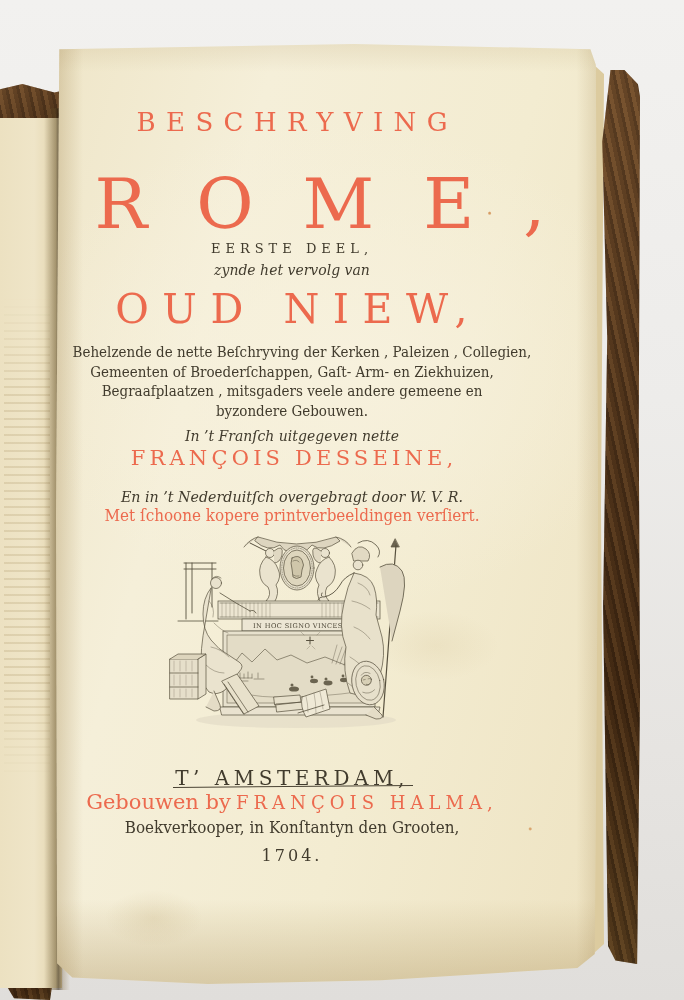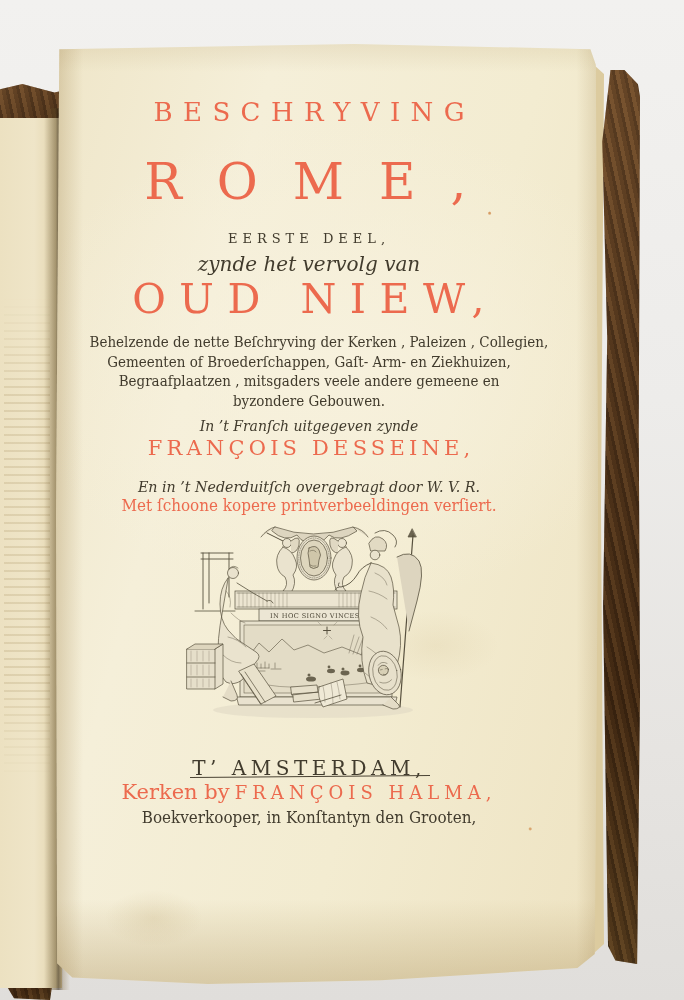--- a/index.html
+++ b/index.html
@@ -38,29 +38,29 @@
       radial-gradient(ellipse 70px 40px at 18% 93%, rgba(170,140,80,.15), rgba(0,0,0,0) 70%),
       radial-gradient(ellipse 90px 50px at 70% 64%, rgba(180,150,90,.10), rgba(0,0,0,0) 70%),
       linear-gradient(90deg, rgba(151,120,62,.28), rgba(0,0,0,0) 5%),
       linear-gradient(270deg, rgba(151,120,62,.20), rgba(0,0,0,0) 4%),
       linear-gradient(0deg, rgba(151,120,62,.30), rgba(0,0,0,0) 9%),
       linear-gradient(180deg, rgba(151,120,62,.12), rgba(0,0,0,0) 3%),
       radial-gradient(ellipse 430px 330px at 52% 34%, #f7f1dd, rgba(0,0,0,0) 75%),
       linear-gradient(105deg,#efe6c9 0%,#f5efd9 28%,#f3ecd1 62%,#eee3c2 100%);
     clip-path:polygon(0.6% 0.55%,55% 0,98.6% 0.55%,99.6% 2.2%,100% 50%,99.4% 96.8%,96.2% 98.3%,60% 99.6%,28% 100%,3% 99.3%,0.2% 97.8%,0 50%);
     box-shadow:0 6px 14px rgba(80,70,50,.28);}
-  .type-area{position:absolute;left:0;top:3px;width:472px;height:100%;margin-left:17px;}
+  .type-area{position:absolute;left:0;top:13px;width:472px;height:100%;margin-left:0;}
   .tline{position:absolute;left:0;width:100%;text-align:center;white-space:nowrap;}
   .ink{color:#413b2d;}
   .it{font-style:italic;}
   .l-main{top:50px;font-size:26px;letter-spacing:.40em;text-indent:.40em;color:#ec6a4e;}
   .l-sub{top:97px;font-size:13px;letter-spacing:1.6px;}
-  .l-rome{top:106px;font-size:50px;letter-spacing:.70em;text-indent:.55em;color:#ec6a4e;}
+  .l-rome{top:106px;font-size:70px;letter-spacing:.70em;text-indent:.55em;color:#ec6a4e;}
   .l-part{top:184px;font-size:13px;letter-spacing:5px;}
-  .l-zynde{top:205px;font-size:20px;}
+  .l-zynde{top:205px;font-size:14px;}
   .l-oud{top:228px;font-size:41px;letter-spacing:.33em;text-indent:.3em;color:#ec6a4e;}
   .l-para{top:286px;font-size:14.5px;line-height:19.5px;transform:scaleX(.93);transform-origin:50% 0;}
   .l-french{top:371px;font-size:14px;}
   .l-author{top:389px;font-size:21px;letter-spacing:.20em;text-indent:.2em;color:#ec6a4e;}
   .l-transl{top:431px;font-size:15px;transform:scaleX(.95);transform-origin:50% 0;}
   .l-illus{top:449px;font-size:16px;color:#ec6a4e;transform:scaleX(.95);transform-origin:50% 0;}
   .l-city{top:709px;font-size:20px;letter-spacing:4.5px;}
   .rule{position:absolute;top:729px;left:117px;width:240px;height:1px;background:#4a4334;transform:rotate(-.5deg);}
   .l-imprint{top:733px;}
   .l-imprint .prefix{font-size:21px;color:#ec6a4e;}
@@ -91,21 +91,21 @@
       <div class="tline l-zynde ink it">zynde het vervolg van</div>
       <div class="tline l-oud">OUD NIEW,</div>
 
       <div class="tline l-para ink">
         <div>Behelzende de nette Beſchryving der Kerken , Paleizen , Collegien,</div>
         <div>Gemeenten of Broederſchappen, Gaſt- Arm- en Ziekhuizen,</div>
         <div>Begraafplaatzen , mitsgaders veele andere gemeene en</div>
         <div>byzondere Gebouwen.</div>
       </div>
 
-      <div class="tline l-french ink it">In ’t Franſch uitgegeven zynde</div>
+      <div class="tline l-french ink it">In ’t Franſch uitgegeven nette</div>
       <div class="tline l-author">FRANÇOIS DESSEINE,</div>
       <div class="tline l-transl ink it">En in ’t Nederduitſch overgebragt door W. V. R.</div>
       <div class="tline l-illus">Met ſchoone kopere printverbeeldingen verſiert.</div>
 
       <div class="vignette">
         <svg viewBox="0 0 268 206" xmlns="http://www.w3.org/2000/svg">
           <g stroke="#57503e" stroke-width=".7" fill="none" stroke-linecap="round">
 
             <ellipse cx="134" cy="189" rx="100" ry="8" fill="#ded7c2" stroke="none" opacity=".55"></ellipse>
 
@@ -217,21 +217,22 @@
               <path d="M152,162 q2,10 2,20 M144,165 q2,8 2,16 M158,161 q2,8 3,17" stroke-width=".4" opacity=".8"></path>
               <path d="M136,182 l26,-8" stroke-width=".8"></path>
             </g>
           </g>
         </svg>
       </div>
 
       <div class="tline l-city ink">T’ AMSTERDAM,</div>
       <div class="rule"></div>
       <div class="tline l-imprint">
-        <span class="prefix">Kerken by</span>
+        <span class="prefix">Gebouwen by</span>
         <span> </span>
         <span class="printer">FRANÇOIS HALMA,</span>
       </div>
       <div class="tline l-book ink">Boekverkooper, in Konſtantyn den Grooten,</div>
+      <div class="tline l-year ink">1704.</div>
 
     </div>
   </div>
 </div>
 
 </body></html>

